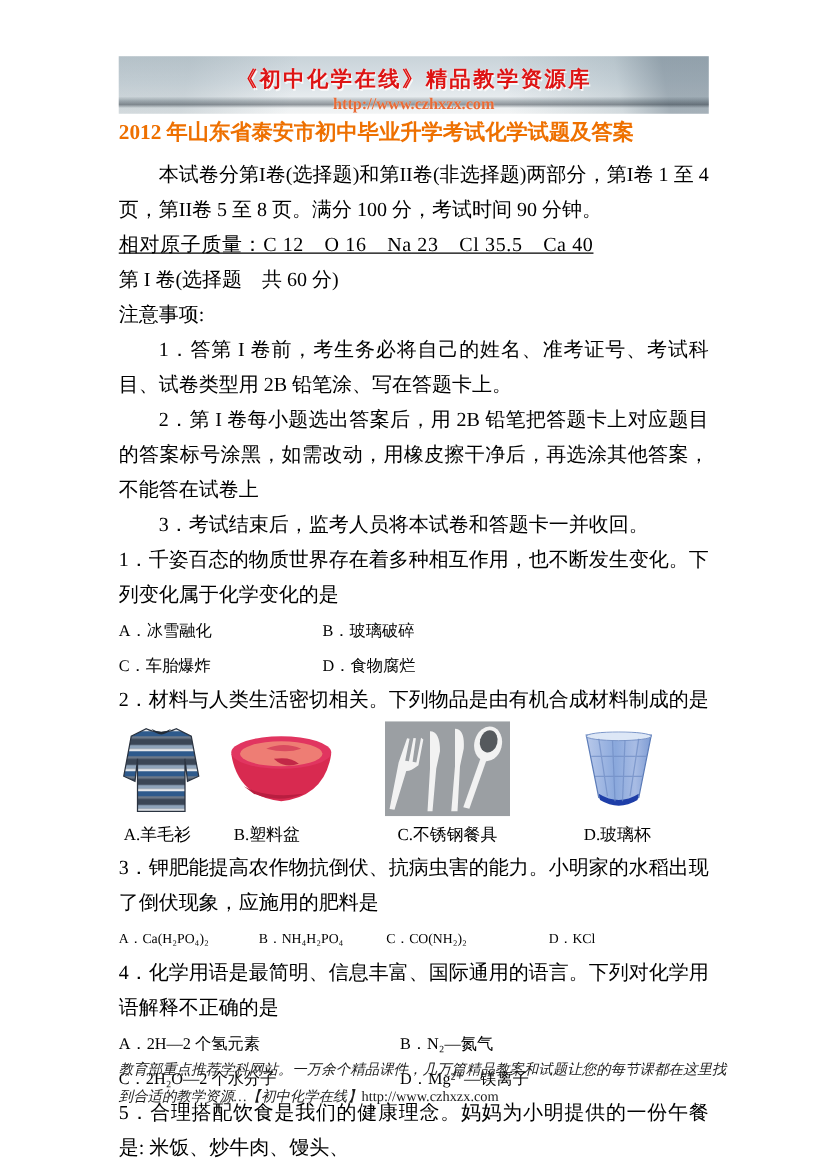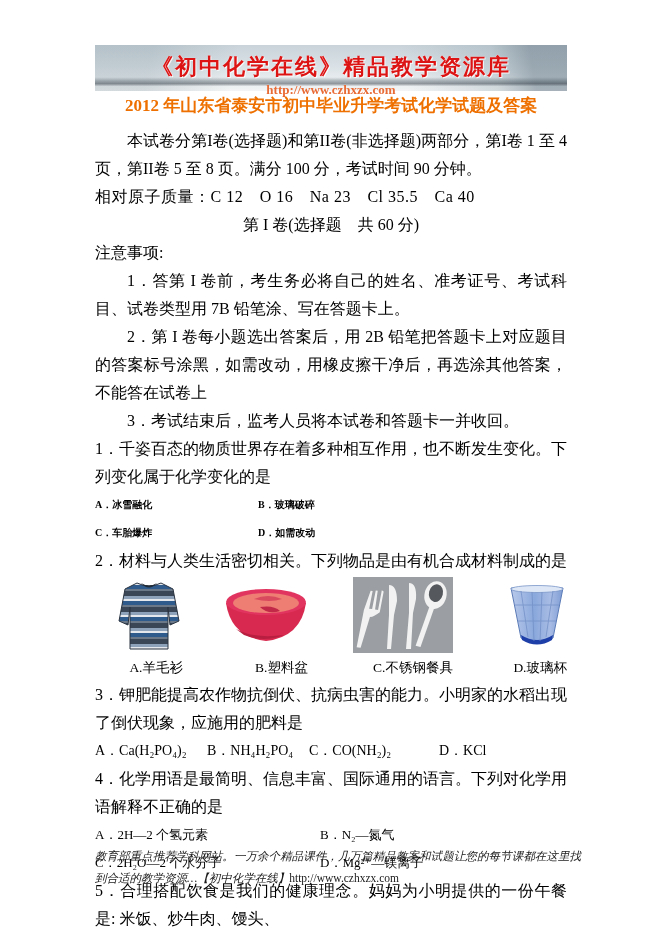--- a/index.html
+++ b/index.html
@@ -20,60 +20,59 @@
     background:
       linear-gradient(180deg, rgba(0,0,0,0) 0 70%, rgba(60,75,85,0.35) 78%, rgba(30,40,50,0.45) 84%, rgba(0,0,0,0) 90%),
       linear-gradient(100deg, rgba(120,140,150,0.25) 0 12%, rgba(0,0,0,0) 30%),
       linear-gradient(260deg, rgba(90,110,125,0.5) 0 8%, rgba(140,160,170,0.3) 16%, rgba(0,0,0,0) 35%),
       linear-gradient(180deg, #c9d3d9 0%, #d9e1e6 45%, #e6ebee 70%, #f2f4f5 100%);
     text-align: center;
     overflow: visible;
   }
   .banner-site-name {
     padding-top: 7px;
-    font-size: 22px; font-weight: bold; letter-spacing: 2px;
+    font-size: 17px; font-weight: bold; letter-spacing: 2px;
     color: #dd1414;
     text-shadow: 0 0 1px #ffffff, 1px 1px 0 rgba(255,255,255,0.8);
     white-space: nowrap;
   }
   .banner-site-url {
     font-size: 13px; font-weight: bold;
     color: #e86a35;
     text-shadow: 0 0 1px rgba(255,255,255,0.7);
     white-space: nowrap;
   }
   .doc-title {
     margin-top: 3px;
-    text-align: center;
     font-size: 17px; font-weight: bold;
     color: #ee7000;
     white-space: nowrap;
   }
 
   
   .para {
     font-size: 16px;
     line-height: 28px;
     text-align: justify;
   }
   .indent { text-indent: 2em; }
-  .center { text-align: center; text-indent: 0; }
-  .atomic { letter-spacing: 0.5px; }
-
-  .opts-2col  { display: grid; grid-template-columns: 163px 1fr; font-size: 10px; line-height: 28px; font-weight: bold; }
+  .center { text-indent: 0; }
+  .atomic { letter-spacing: 0.5px; text-decoration: underline; }
+
+  .opts-2col  { display: grid; grid-template-columns: 163px 1fr; font-size: 13px; line-height: 28px; }
   .opts-2colw { display: grid; grid-template-columns: 225px 1fr; font-size: 13px; line-height: 28px; }
-  .opts-4col  { display: grid; grid-template-columns: 112px 102px 130px 1fr; font-size: 14px; line-height: 28px; }
+  .opts-4col  { display: grid; grid-template-columns: 112px 102px 130px 1fr; font-size: 11px; line-height: 28px; }
 
   
   .items-row {
     display: grid;
     grid-template-columns: 88px 125px 145px 1fr;
     margin-top: 2px;
   }
-  .item-cell { display: flex; flex-direction: column; align-items: flex-end; }
+  .item-cell { display: flex; flex-direction: column; align-items: flex-start; }
   .item-img  { height: 78px; display: flex; align-items: flex-start; }
   .item-label { font-size: 13.5px; line-height: 26px; padding-left: 4px; white-space: nowrap; }
 
   
   .footer {
     position: absolute;
     left: 95px; right: 80px; top: 845px;
     font-size: 11.5px; line-height: 22px;
     font-style: italic;
     color: #1a1a1a;
@@ -91,33 +90,33 @@
     <div class="banner-site-url">http://www.czhxzx.com</div>
   </div>
 
   <div class="doc-title">2012 年山东省泰安市初中毕业升学考试化学试题及答案</div>
 
   <p class="para indent" style="margin-top:10px;">本试卷分第I卷(选择题)和第II卷(非选择题)两部分，第I卷 1 至 4 页，第II卷 5 至 8 页。满分 100 分，考试时间 90 分钟。</p>
   <p class="para atomic">相对原子质量：C 12　O 16　Na 23　Cl 35.5　Ca 40</p>
   <p class="para center">第 I 卷(选择题　共 60 分)</p>
 
   <p class="para">注意事项:</p>
-  <p class="para indent">1．答第 I 卷前，考生务必将自己的姓名、准考证号、考试科目、试卷类型用 7B 铅笔涂、写在答题卡上。</p>
+  <p class="para indent">1．答第 I 卷前，考生务必将自己的姓名、准考证号、考试科目、试卷类型用 2B 铅笔涂、写在答题卡上。</p>
   <p class="para indent">2．第 I 卷每小题选出答案后，用 2B 铅笔把答题卡上对应题目的答案标号涂黑，如需改动，用橡皮擦干净后，再选涂其他答案，不能答在试卷上</p>
   <p class="para indent">3．考试结束后，监考人员将本试卷和答题卡一并收回。</p>
 
 
   <p class="para">1．千姿百态的物质世界存在着多种相互作用，也不断发生变化。下列变化属于化学变化的是</p>
   <div class="opts-2col">
     <span>A．冰雪融化</span>
     <span>B．玻璃破碎</span>
   </div>
   <div class="opts-2col">
     <span>C．车胎爆炸</span>
-    <span>D．如需改动</span>
+    <span>D．食物腐烂</span>
   </div>
 
   <p class="para">2．材料与人类生活密切相关。下列物品是由有机合成材料制成的是</p>
   <div class="items-row">
 
     <div class="item-cell">
       <div class="item-img">
         <svg width="68" height="78" viewBox="0 0 68 78">
           <defs>
             <pattern id="knit" width="68" height="16" patternUnits="userSpaceOnUse">

